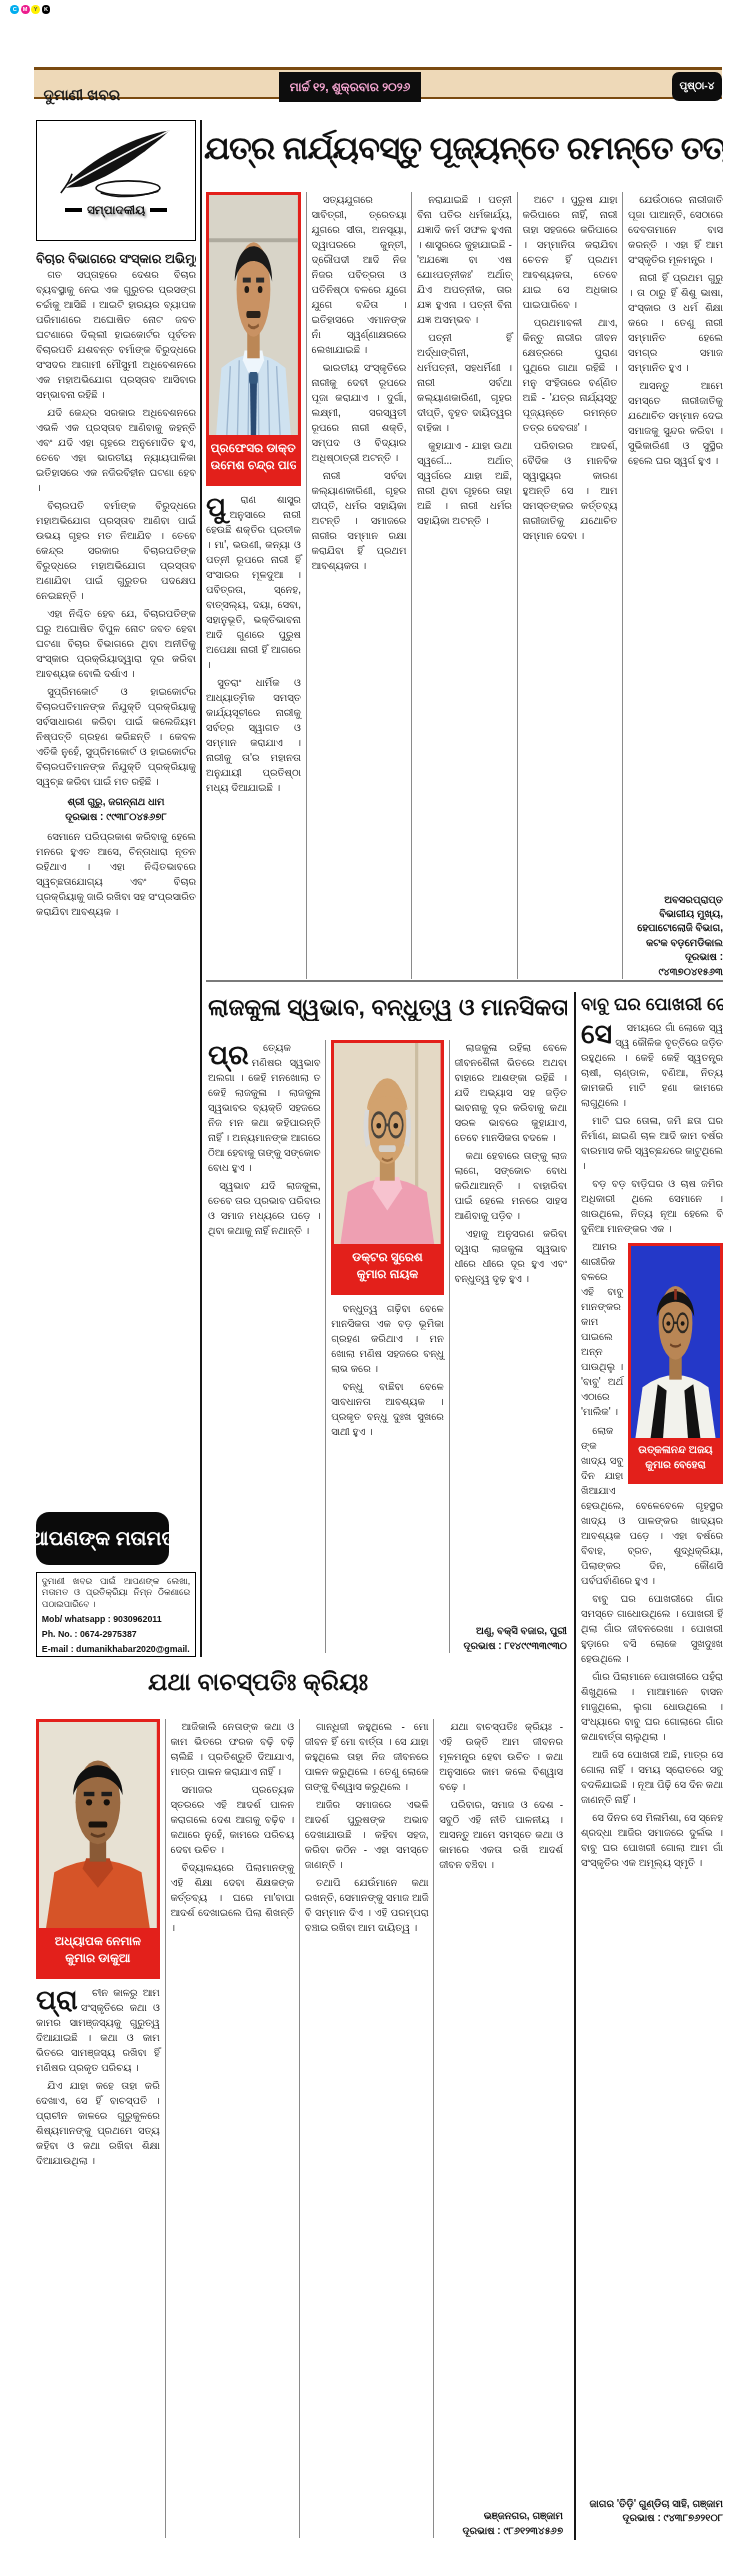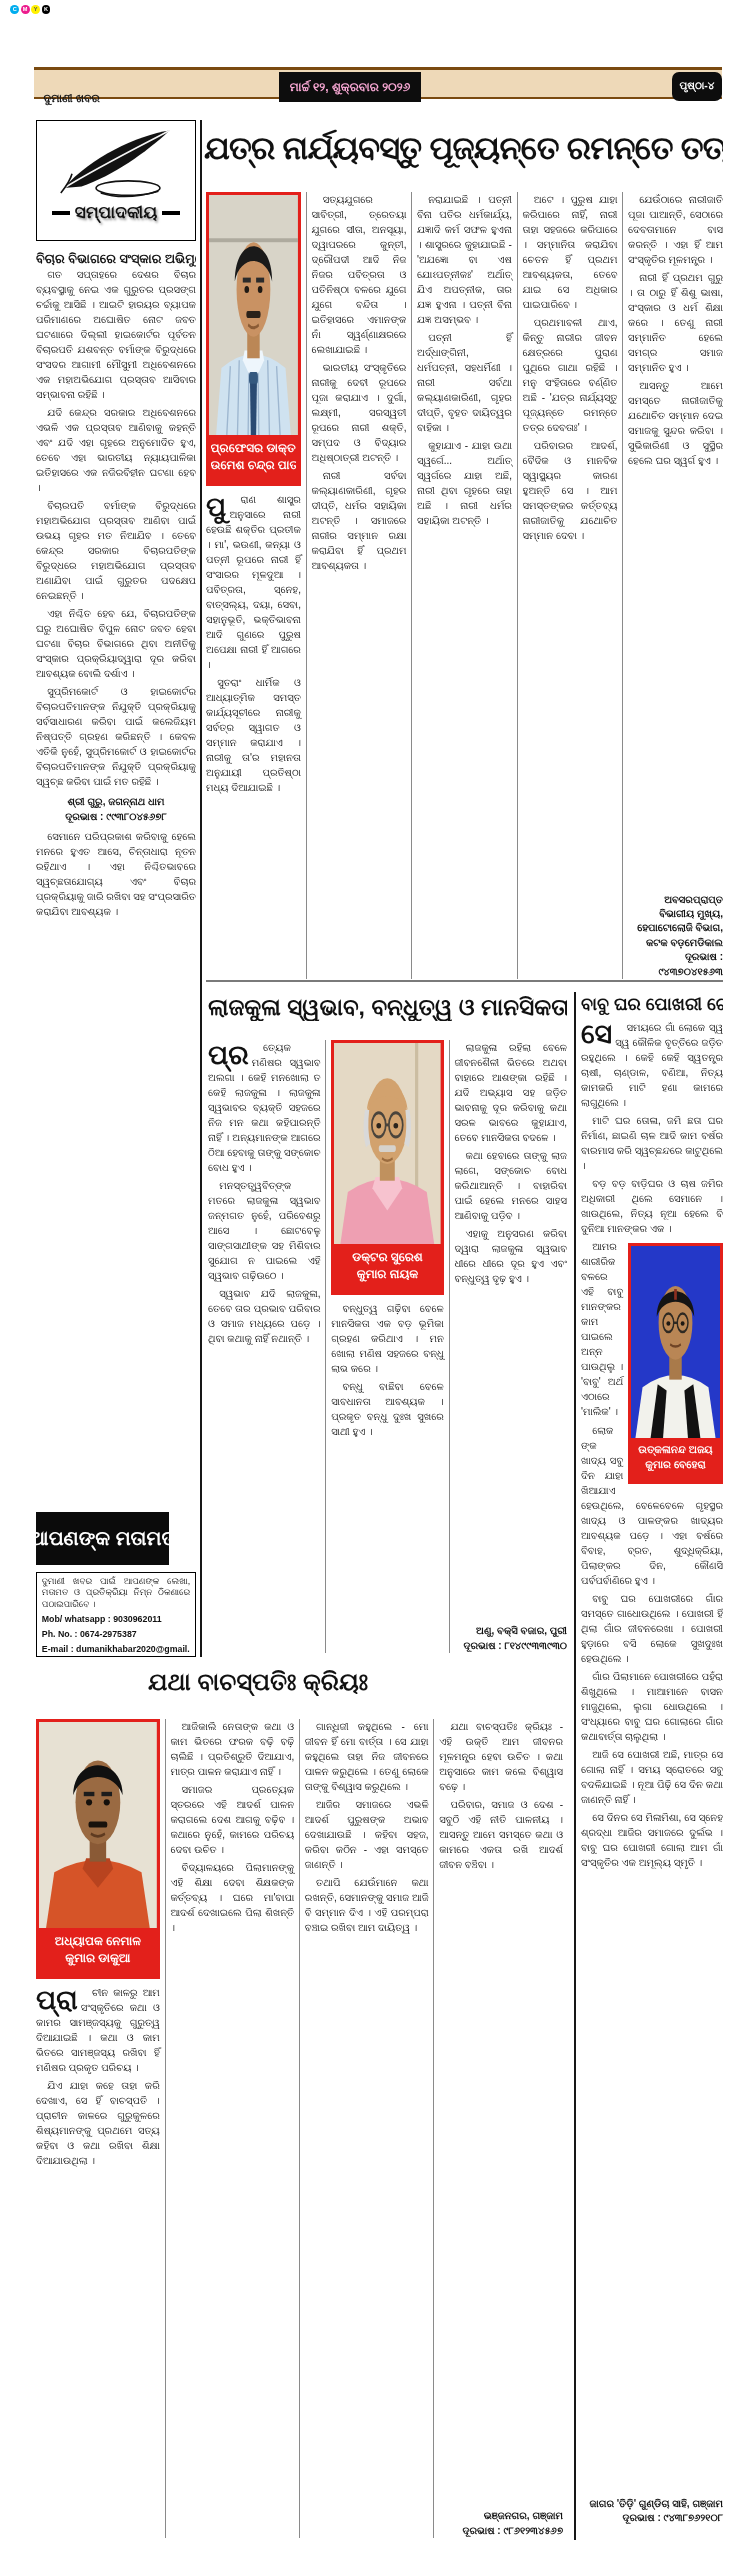--- a/index.html
+++ b/index.html
@@ -10,44 +10,44 @@
   }
   .abs{position:absolute;}
   
   .cmyk{left:10.4px;top:4.8px;display:flex;gap:1.6px;}
   .dot{width:8.8px;height:8.8px;border-radius:50%;color:#fff;font-size:5.6px;font-weight:bold;
        display:flex;align-items:center;justify-content:center;}
   .dot.c{background:#00adee;} .dot.m{background:#ec1c8d;} .dot.y{background:#fff100;color:#555;} .dot.k{background:#000;}
   
   .masthead{left:34px;top:67px;width:688px;height:27px;background:#eed9b8;
     border-top:3.2px solid #7a4a10;border-bottom:2.4px solid #7a4a10;}
-  .m-name{position:absolute;left:9.6px;top:22px;font-size:11px;font-weight:bold;color:#1a1a1a;}
+  .m-name{position:absolute;left:9.6px;top:16px;font-size:15px;font-weight:bold;color:#1a1a1a;}
   .m-date{position:absolute;left:245px;top:1.6px;width:142px;height:30px;background:#0d0d0d;color:#f9a8d4;
     font-size:12px;font-weight:bold;display:flex;align-items:center;justify-content:center;white-space:nowrap;overflow:hidden;}
   .m-page{position:absolute;right:0px;top:1.6px;width:50px;height:29px;background:#0d0d0d;color:#fff;
     font-size:10.4px;font-weight:bold;display:flex;align-items:center;justify-content:center;white-space:nowrap;overflow:hidden;border-radius:7px;}
   
   .headline1{left:204px;top:112px;width:519px;height:73px;font-size:32px;font-weight:bold;
     white-space:nowrap;overflow:hidden;display:flex;align-items:center;letter-spacing:-0.8px;}
   
   .edcol{left:36px;top:120px;width:160px;}
   .edbox{border:1.6px solid #000;height:121px;box-sizing:border-box;padding:3.2px 4.8px 1.6px;}
   .edbox svg{display:block;margin:0 auto;}
   .edlabelrow{display:flex;align-items:center;justify-content:center;gap:4.8px;margin-top:1.6px;}
   .eddash{width:17.6px;height:4px;background:#000;}
-  .edlabel{font-size:17px;font-weight:bold;text-shadow:1.6px 2.4px 2.4px #9a9a9a;white-space:nowrap;}
+  .edlabel{font-size:12px;font-weight:bold;text-shadow:1.6px 2.4px 2.4px #9a9a9a;white-space:nowrap;}
   .edhead{margin-top:9.6px;font-size:12.8px;font-weight:bold;text-align:center;white-space:nowrap;overflow:hidden;}
   .edbody{margin-top:0;height:1189px;overflow:hidden;}
   .jtext{font-size:10px;line-height:15px;text-align:justify;word-break:break-word;}
   .jtext p{margin:0 0 3.2px;text-indent:11.2px;}
   .ednote{font-weight:bold;text-align:center;margin:4.8px 0;}
   .ednote p{margin:0;text-indent:0;}
   
   .opinion{left:36px;top:1512px;width:133px;height:53px;background:#0b0b0b;color:#fff;
-    display:flex;align-items:center;justify-content:center;font-size:20px;font-weight:bold;white-space:nowrap;overflow:hidden;}
+    display:flex;align-items:center;justify-content:center;font-size:20px;font-weight:bold;white-space:nowrap;overflow:hidden;border-radius:13px;}
   .contact{left:36px;top:1572px;width:160px;height:85px;border:1.6px solid #000;box-sizing:border-box;
     padding:3.2px 4.8px;font-size:8.8px;line-height:11.2px;overflow:hidden;}
   .contact .note{text-align:justify;}
   .contact .row{font-weight:bold;margin-top:4px;white-space:nowrap;overflow:hidden;}
   
   .vrule{width:1.6px;background:#161616;}
   .hrule{left:206px;top:980px;width:517px;height:2.4px;background:#7a7a7a;}
   
   .cols{display:flex;}
   .cols .col{flex:1;padding:0 4.8px;overflow:hidden;}
@@ -201,21 +201,20 @@
       </div>
   </div>
 </div>
 
 <div class="abs h2" style="left:208px;top:994px;width:359px;">ଲାଜକୁଳା ସ୍ୱଭାବ, ବନ୍ଧୁତ୍ୱ ଓ ମାନସିକତା</div>
 <div class="abs cols" style="left:208px;top:1040px;width:359px;height:613px;">
   <div class="col jtext">
     <span class="dcap">ପ୍ର</span>
     <div>
         <p>ତ୍ୟେକ ମଣିଷର ସ୍ୱଭାବ ଅଲଗା । କେହି ମନଖୋଲା ତ କେହି ଲାଜକୁଳା । ଲାଜକୁଳା ସ୍ୱଭାବର ବ୍ୟକ୍ତି ସହଜରେ ନିଜ ମନ କଥା କହିପାରନ୍ତି ନାହିଁ । ଅନ୍ୟମାନଙ୍କ ଆଗରେ ଠିଆ ହେବାକୁ ତାଙ୍କୁ ସଙ୍କୋଚ ବୋଧ ହୁଏ ।</p>
-        <p>ମନସ୍ତତ୍ତ୍ୱବିତ୍‌ଙ୍କ ମତରେ ଲାଜକୁଳା ସ୍ୱଭାବ ଜନ୍ମଗତ ନୁହେଁ, ପରିବେଶରୁ ଆସେ । ଛୋଟବେଳୁ ସାଙ୍ଗସାଥୀଙ୍କ ସହ ମିଶିବାର ସୁଯୋଗ ନ ପାଇଲେ ଏହି ସ୍ୱଭାବ ଗଢ଼ିଉଠେ ।</p>
         <p>ସ୍ୱଭାବ ଯଦି ଲାଜକୁଳା, ତେବେ ତାର ପ୍ରଭାବ ପରିବାର ଓ ସମାଜ ମଧ୍ୟରେ ପଡ଼େ । ଥିବା କଥାକୁ ନାହିଁ ନଥାନ୍ତି ।</p>
       </div>
   </div>
   <div class="col jtext">
     <div class="pframe">
       <svg viewBox="0 0 100 108" height="201" preserveAspectRatio="none">
         <rect width="100" height="108" fill="#e4d9c5"></rect>
         <rect x="76" y="0" width="3" height="108" fill="#cbbda2"></rect>
         <path d="M6 108 L13 80 Q50 66 87 80 L94 108 Z" fill="#ee9fb2"></path>
         <path d="M36 78 L50 90 L64 78 L61 72 L39 72 Z" fill="#f7c3cf"></path>

